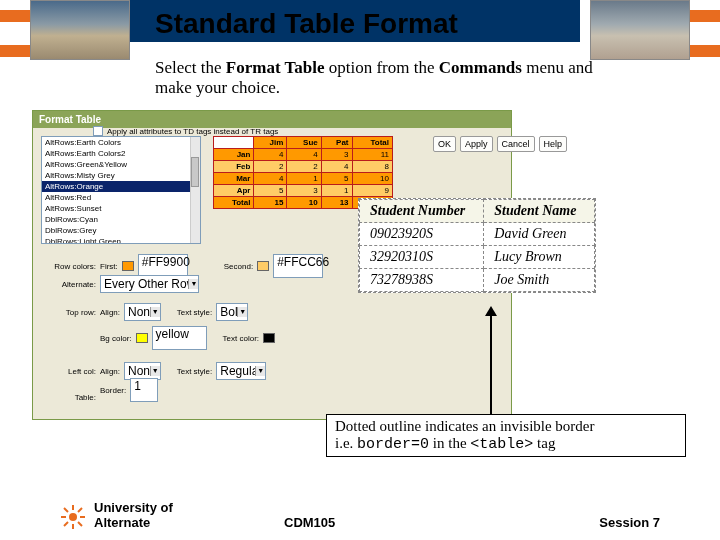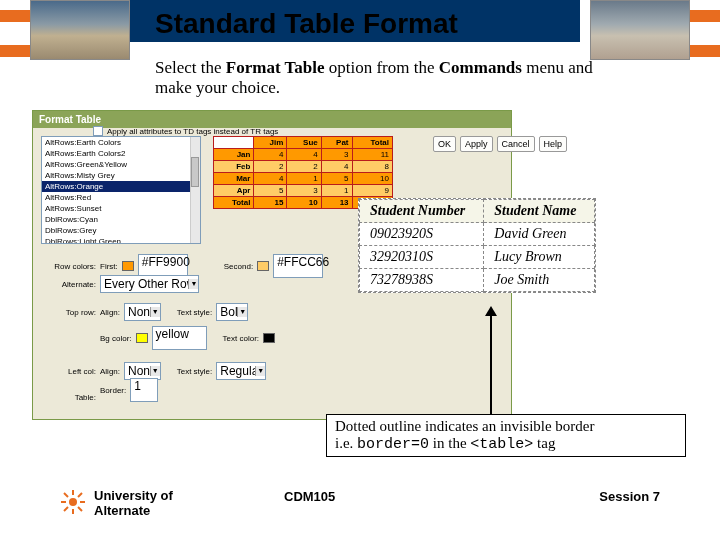--- a/index.html
+++ b/index.html
@@ -293,24 +293,24 @@
     font-family: "Times New Roman", serif;
     font-size: 15px;
     background: #fff;
   }
   .callout code {
     font-family: "Courier New", monospace;
   }
   .footer {
     position: absolute;
     left: 0;
-    bottom: 22px;
+    bottom: 10px;
     width: 100%;
     display: flex;
-    align-items: flex-start;
+    align-items: flex-end;
     font-family: Arial, sans-serif;
     font-size: 13px;
     font-weight: bold;
   }
   .footer .logo-icon {
     margin-left: 60px;
     margin-right: 8px;
   }
   .footer .uni { width: 110px; line-height: 1.1; }
   .footer .course { margin-left: 80px; }

